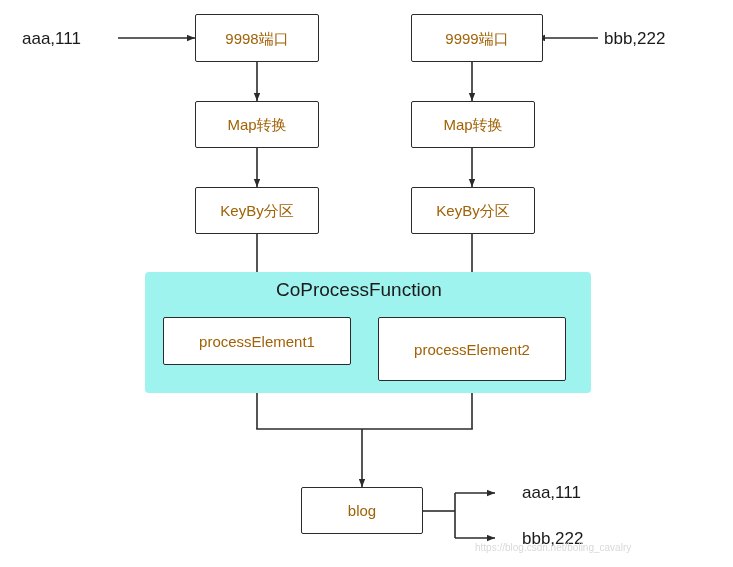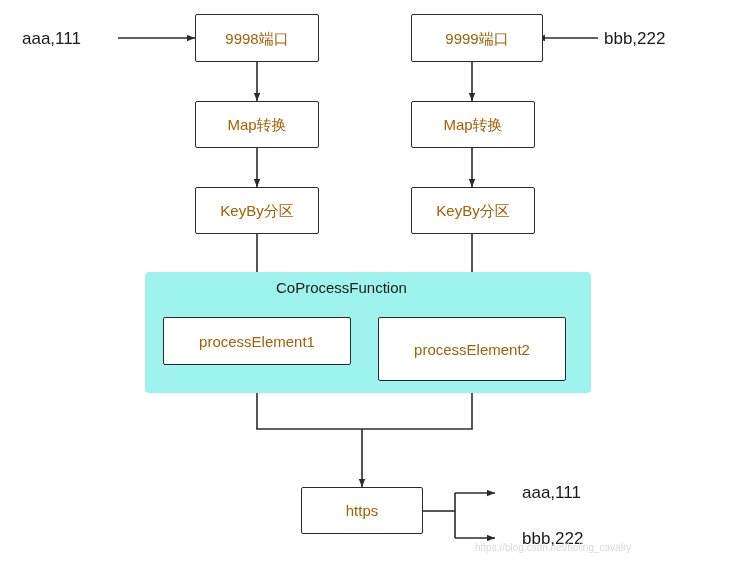--- a/index.html
+++ b/index.html
@@ -42,21 +42,21 @@
   }
   .group-box {
     position: absolute;
     box-sizing: border-box;
     background: #9ff3ef;
     border-radius: 4px;
   }
   .group-label {
     position: absolute;
     color: #1a1a1a;
-    font-size: 15px;
+    font-size: 19px;
     line-height: 1;
     white-space: nowrap;
   }
   .watermark {
     position: absolute;
     color: #d9d9d9;
     font-size: 10px;
     line-height: 1;
     white-space: nowrap;
     pointer-events: none;
@@ -126,20 +126,20 @@
   <div class="node" style="left:411px; top:14px; width:132px; height:48px;">9999端口</div>
   <div class="node" style="left:411px; top:101px; width:124px; height:47px;">Map转换</div>
   <div class="node" style="left:411px; top:187px; width:124px; height:47px;">KeyBy分区</div>
 
   <div class="group-box" style="left:145px; top:272px; width:446px; height:121px;"></div>
   <div class="group-label" style="left:276px; top:280px;">CoProcessFunction</div>
 
   <div class="node" style="left:163px; top:317px; width:188px; height:48px;text-align:center;">processElement1</div>
   <div class="node" style="left:378px; top:317px; width:188px; height:64px;">processElement2</div>
 
-  <div class="node" style="left:301px; top:487px; width:122px; height:47px;">https</div>
+  <div class="node" style="left:301px; top:487px; width:122px; height:47px;">blog</div>
 
   <div class="plain-text" style="left:522px; top:484px;">aaa,111</div>
   <div class="plain-text" style="left:522px; top:530px;">bbb,222</div>
 
   <div class="watermark" style="left:475px; top:543px;">https://blog.csdn.net/boling_cavalry</div>
 
 </div>
 
 </body></html>

